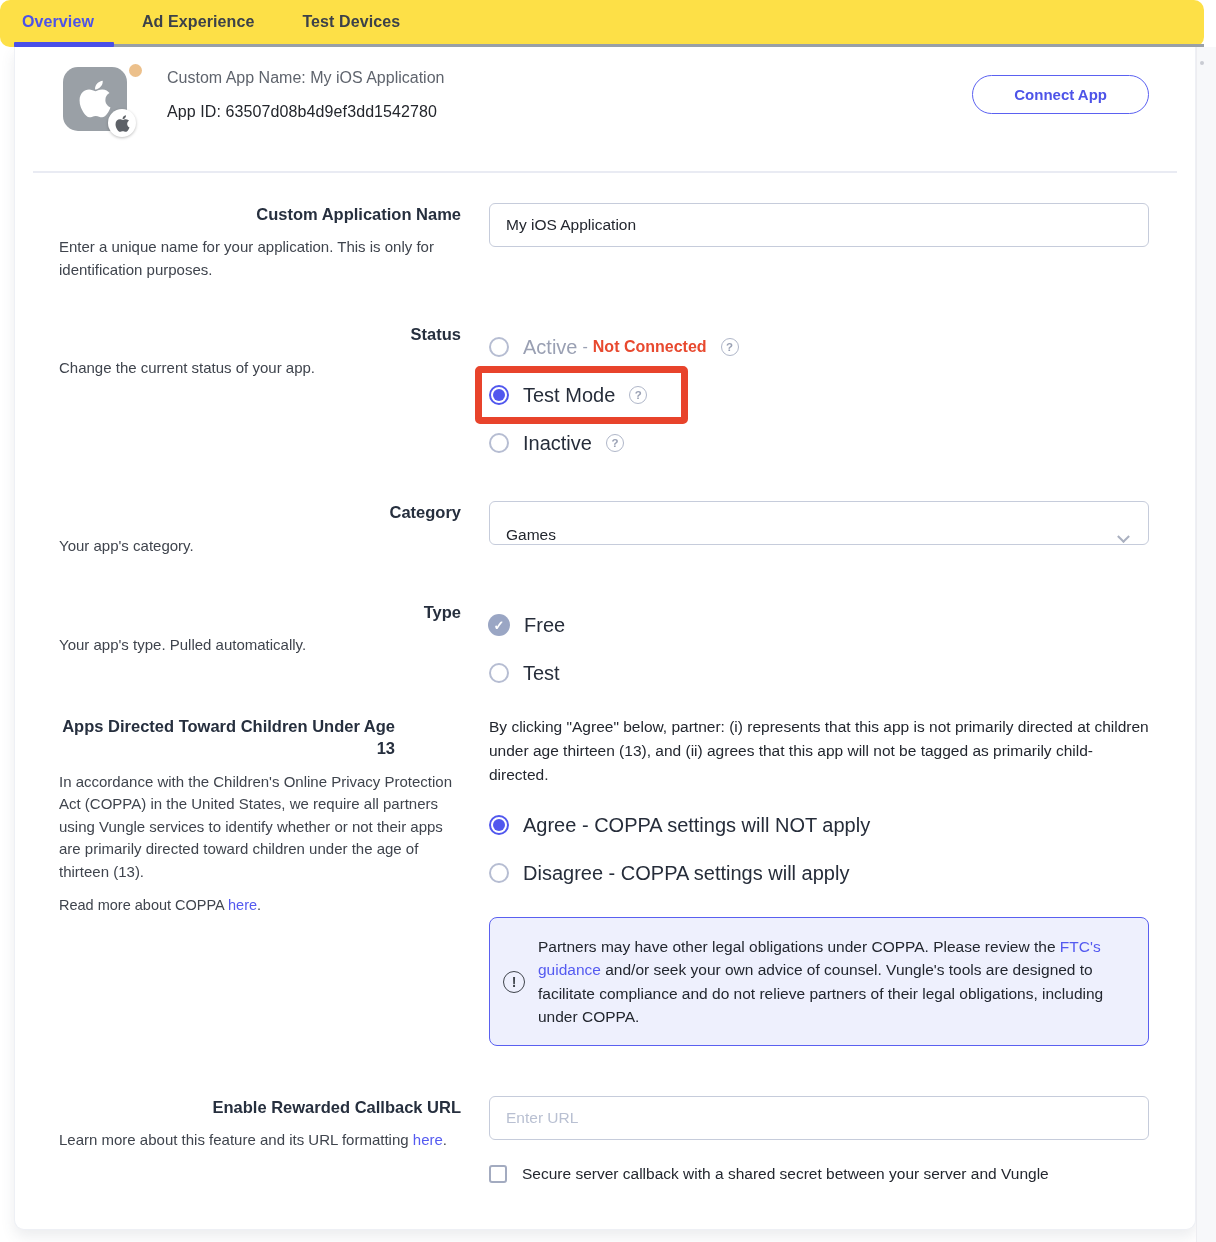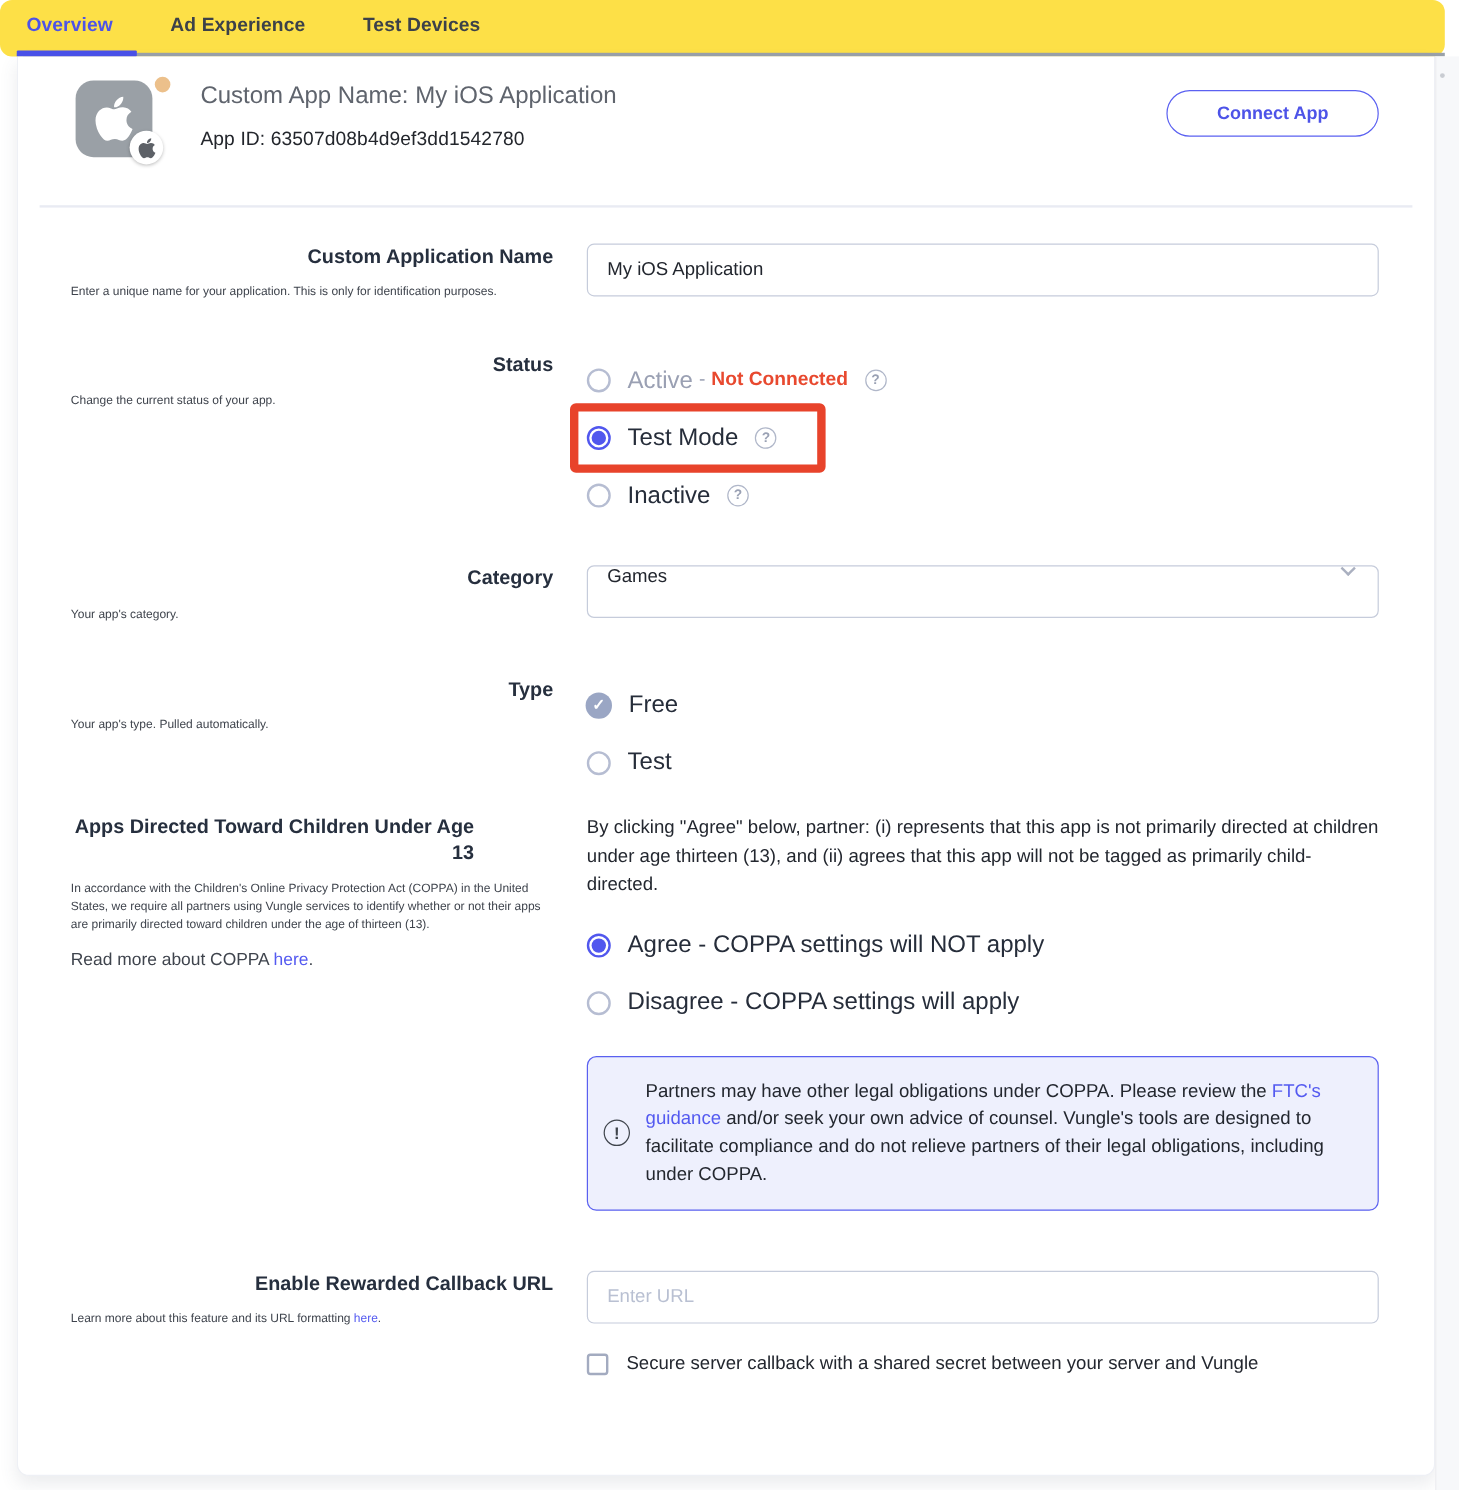--- a/index.html
+++ b/index.html
@@ -24,35 +24,35 @@
   .app-header { display:flex; align-items:flex-start; height:124px; padding:20px 46px 0 48px; }
   .app-icon-wrap { position:relative; width:64px; height:64px; flex:none; }
   .app-icon { width:64px; height:64px; border-radius:15px; background:#9aa0a6;
     display:flex; align-items:center; justify-content:center; }
   .app-icon svg { width:34px; height:42px; fill:#fff; }
   .app-badge { position:absolute; right:-9px; bottom:-6px; width:28px; height:28px; border-radius:50%;
     background:#fff; box-shadow:0 1px 3px rgba(0,0,0,.25); display:flex; align-items:center; justify-content:center; }
   .app-badge svg { width:15px; height:19px; fill:#5d6167; }
   .notif-dot { position:absolute; top:-3px; right:-15px; width:13px; height:13px; border-radius:50%; background:#ecc08b; }
   .app-head-text { margin-left:40px; padding-top:2px; }
-  .app-name { font-size:20px; color:#5f646d; margin-bottom:16px; }
+  .app-name { font-size:16px; color:#5f646d; margin-bottom:16px; }
   .app-id { font-size:16px; color:#23262c; font-weight:500; letter-spacing:.1px; }
   .connect-btn { margin-left:auto; margin-top:8px; padding:10px 41px; background:#fff;
     border:1.6px solid #5b61f1; border-radius:22px; color:#4d53e8; font-weight:700; font-size:15px;
     font-family:"Liberation Sans",sans-serif; cursor:pointer; }
 
   .divider { height:2px; background:#e9ebf3; margin:0 18px; }
 
   
   .form { padding-top:30px; }
   .row { display:flex; padding:0 46px 0 44px; }
   .row-left { width:430px; flex:none; padding-right:28px; }
   .row-right { flex:1; position:relative; }
   .sec-title { font-size:16.5px; font-weight:700; color:#262f3e; margin-bottom:11px; line-height:1.35;text-align:right; }
-  .sec-desc { font-size:10px; color:#3f444d; line-height:1.5; }
+  .sec-desc { font-size:15px; color:#3f444d; line-height:1.5; }
 
   .text-input { width:100%; height:44px; border:1px solid #c6ccdb; border-radius:6px; background:#fff;
     font-size:15.5px; color:#22262e; padding:0 16px; font-family:"Liberation Sans",sans-serif; outline:none; }
   .text-input::placeholder { color:#b9c0d2; }
 
   
   .radio-row { display:flex; align-items:center; height:48px; cursor:pointer; }
   .radio { width:20px; height:20px; border-radius:50%; border:2px solid #b6bdd2; flex:none; position:relative; }
   .radio.selected { border-color:#5157ee; }
   .radio.selected::after { content:""; position:absolute; inset:2px; border-radius:50%; background:#5157ee; }
@@ -65,21 +65,21 @@
     font-weight:700; cursor:pointer; flex:none; }
   .free-check { width:22px; height:22px; border-radius:50%; background:#9aa6c4; color:#fff; flex:none;
     display:flex; align-items:center; justify-content:center; font-size:13px; font-weight:700; margin-left:-1px;}
 
   .hl-wrap { position:relative; width:max-content; }
   .hl-box { position:absolute; left:-14px; top:-5px; width:213px; height:58px; border:7px solid #e8432b;
     border-radius:5px; pointer-events:none; }
 
   
   .select { width:100%; height:44px; border:1px solid #c6ccdb; border-radius:6px; display:flex;
-    align-items:flex-start; padding:0 20px 0 16px; font-size:15.5px; color:#22262e; cursor:pointer; background:#fff; }
+    align-items:flex-end; padding:0 20px 0 16px; font-size:15.5px; color:#22262e; cursor:pointer; background:#fff; }
   .chevron { margin-left:auto; width:9px; height:9px; border-right:2px solid #aab0c0; border-bottom:2px solid #aab0c0;
     transform:rotate(45deg) translate(-2px,-2px); }
 
   
   .coppa-title { max-width:336px; }
   .para { font-size:15.5px; color:#23272f; line-height:1.55; }
   .link { color:#545af0; text-decoration:none; cursor:pointer; }
   .read-more { margin-top:14px; font-size:14.5px; color:#3f444d; }
   .notice { margin-top:20px; display:flex; align-items:center; gap:13px; background:#eef0fd;
     border:1.5px solid #5a60f0; border-radius:8px; padding:17px 22px 17px 13px; }

